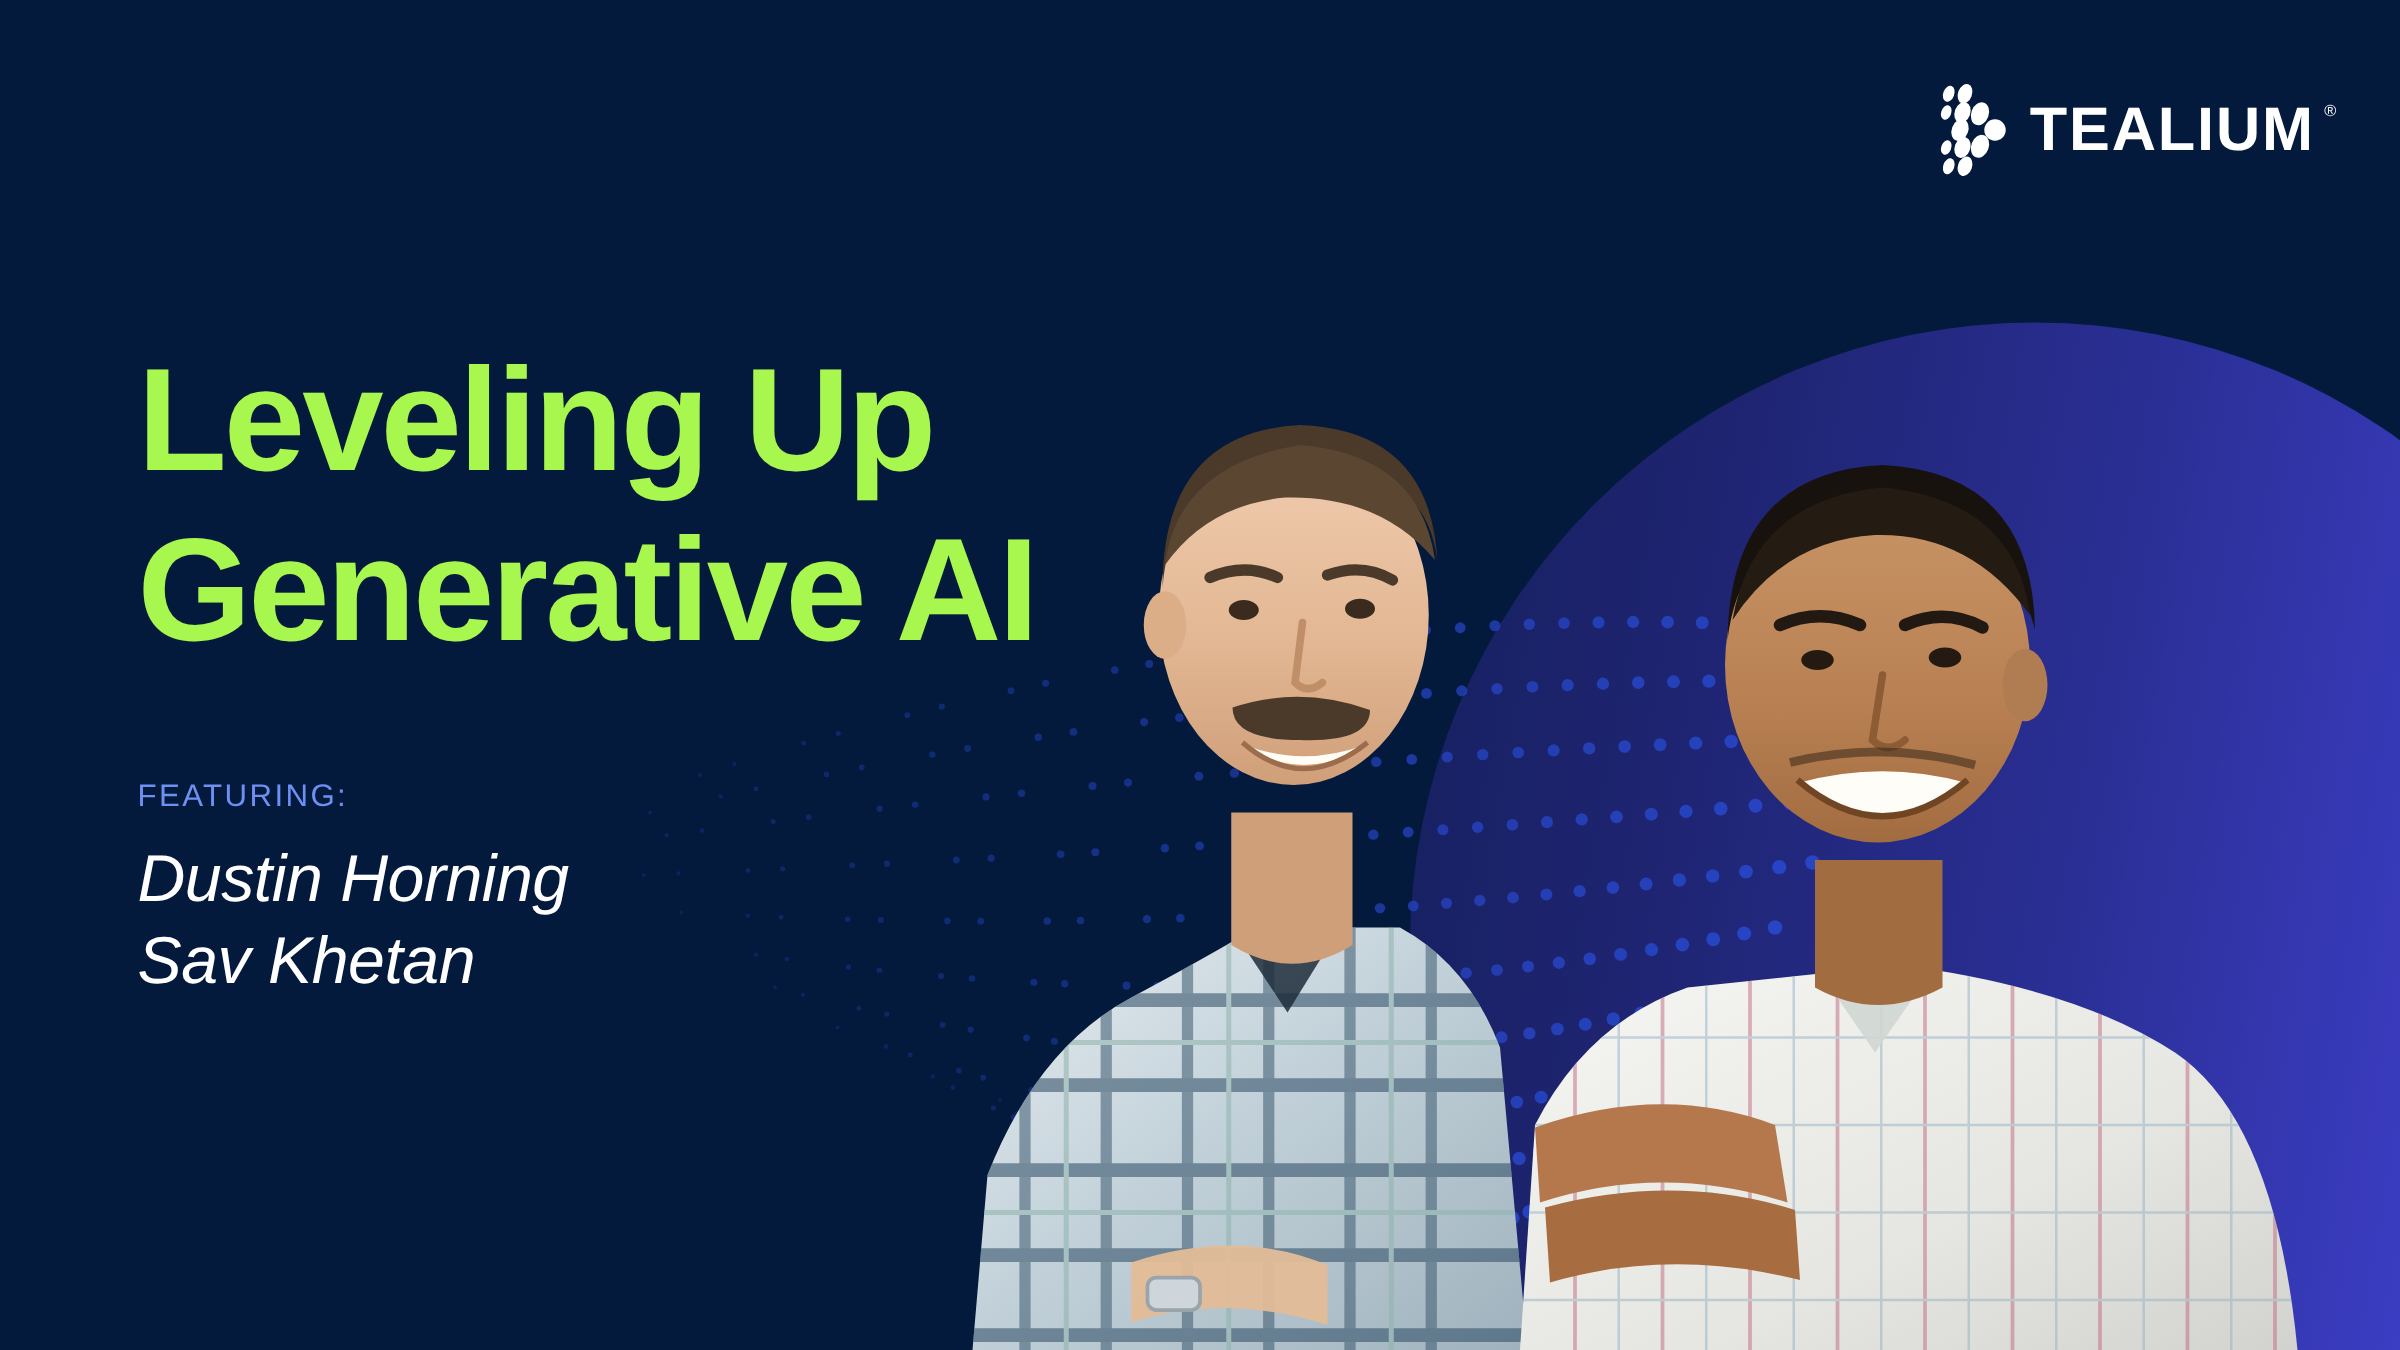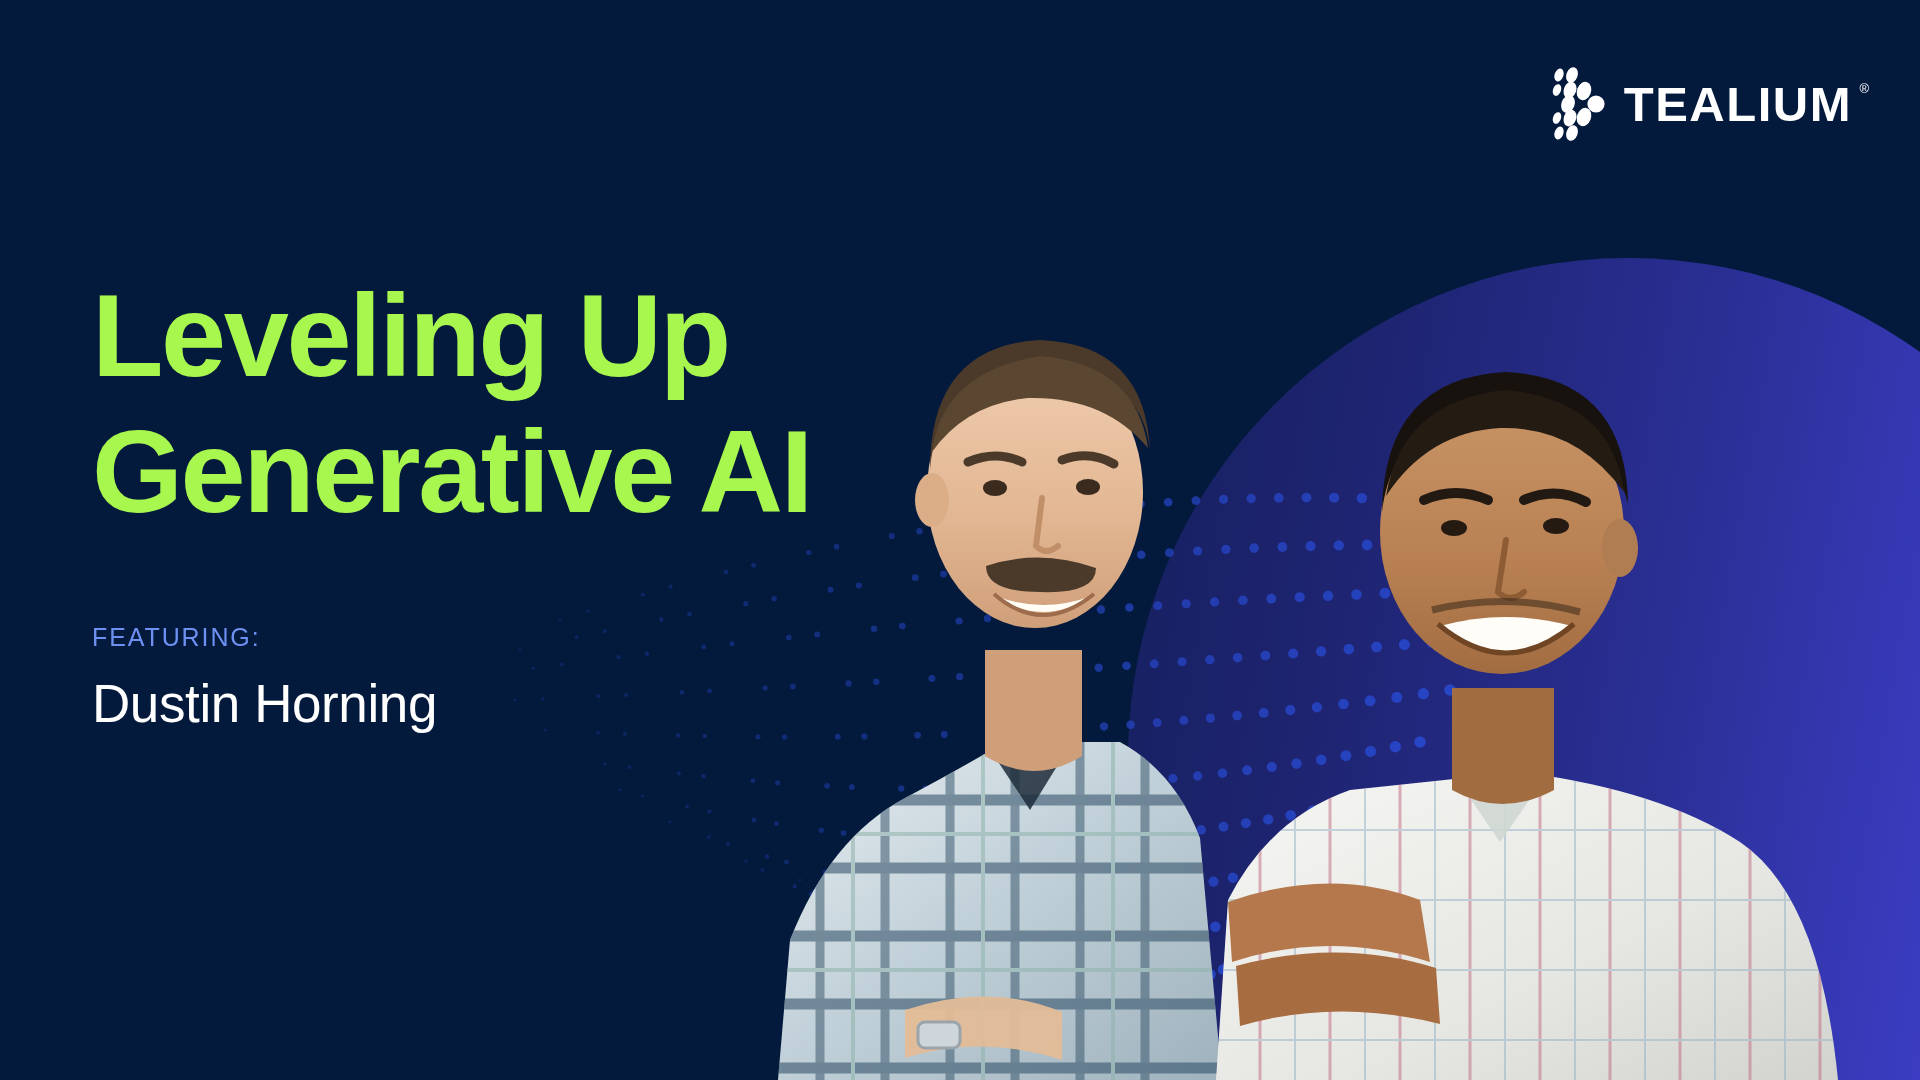--- a/index.html
+++ b/index.html
@@ -32,21 +32,21 @@
   .dot-flow {
     position: absolute;
     left: 0; top: 0;
     width: 1920px; height: 1080px;
     pointer-events: none;
   }
 
   
   .content {
     position: absolute;
-    left: 92px;
+    left: 110px;
     top: 268px;
     width: 820px;
   }
 
   .headline {
     color: #a8f74e;
     font-size: 117px;
     line-height: 1.16;
     font-weight: 700;
     letter-spacing: -2.4px;
@@ -61,20 +61,21 @@
     letter-spacing: 1.9px;
   }
 
   .speakers {
     margin-top: 20px;
     color: #ffffff;
     font-size: 53px;
     font-weight: 300;
     line-height: 1.22;
     letter-spacing: -0.4px;
+    font-style: italic;
   }
   .speaker-name { display:block; }
 
   
   .logo {
     position: absolute;
     right: 68px;
     top: 63px;
     display: flex;
     align-items: center;
@@ -551,20 +552,21 @@
       <path d="M1236 966 Q1340 938 1436 968 L1440 1024 Q1336 998 1240 1026 Z" fill="#a86c41"></path>
     </g>
   </svg>
 
   <div class="content">
     <h1 class="headline">Leveling Up
 Generative AI</h1>
     <div class="featuring">FEATURING:</div>
     <div class="speakers">
       <span class="speaker-name">Dustin Horning</span>
+      <span class="speaker-name">Sav Khetan</span>
     </div>
   </div>
 
   <div class="logo">
     <svg class="logo-mark" viewBox="0 0 60 82">
       <g fill="#ffffff">
         <ellipse cx="9" cy="12" rx="4.4" ry="6.6" transform="rotate(20 9 12)"></ellipse>
         <ellipse cx="22" cy="12" rx="5.6" ry="8.0" transform="rotate(20 22 12)"></ellipse>
         <ellipse cx="7" cy="27" rx="4.0" ry="6.0" transform="rotate(20 7 27)"></ellipse>
         <ellipse cx="20" cy="27" rx="6.2" ry="8.6" transform="rotate(20 20 27)"></ellipse>

